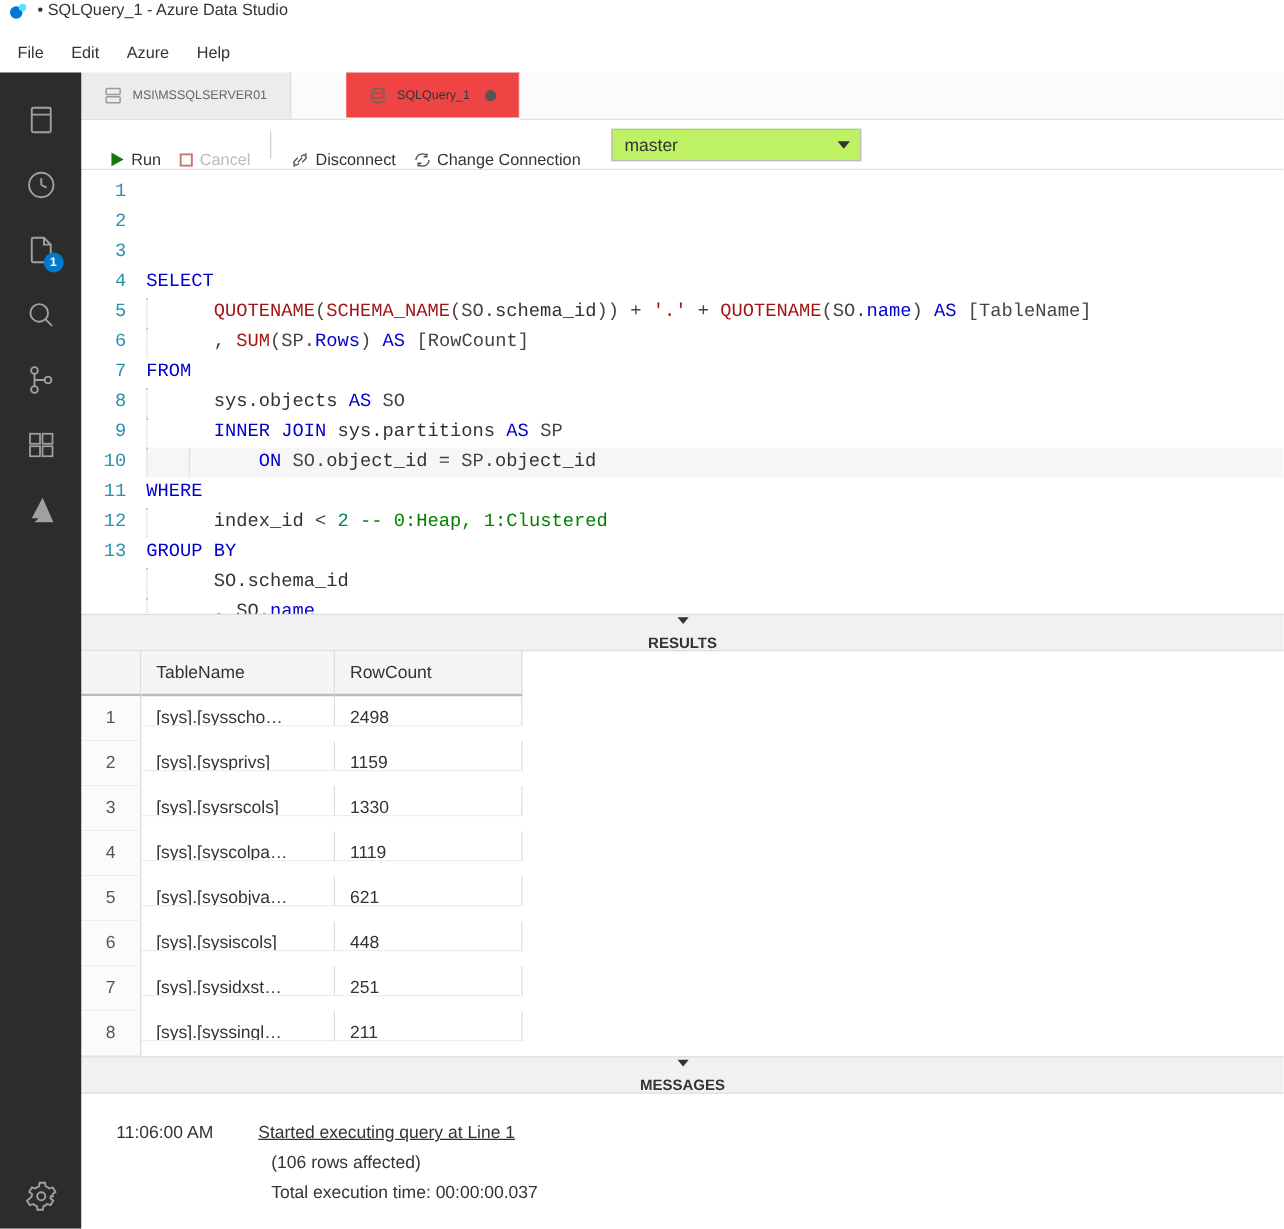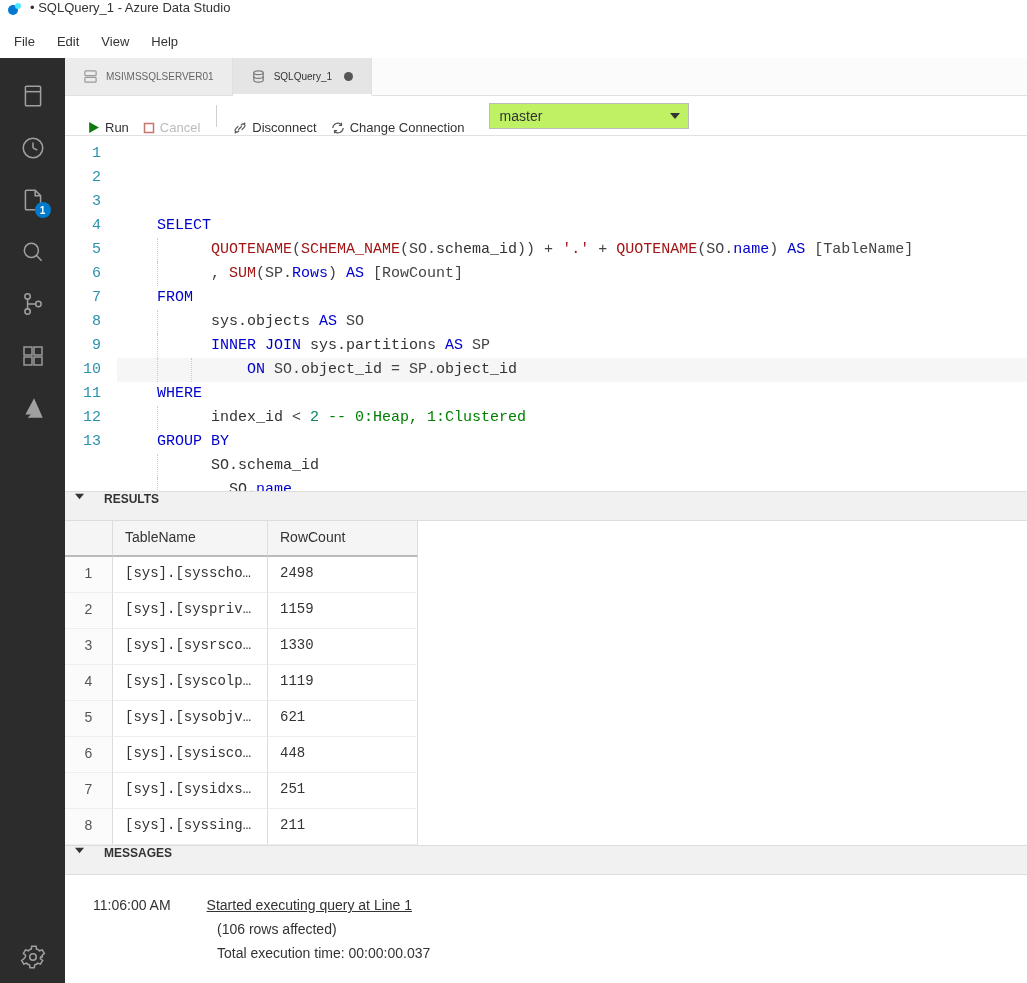--- a/index.html
+++ b/index.html
@@ -96,24 +96,25 @@
     align-items: center;
     gap: 8px;
     padding: 0 18px;
     border-right: 1px solid #e0e0e0;
     font-size: 10px;
     color: #666;
     cursor: pointer;
     background: #ececec;
   }
   .tab.active {
-    background: #e5e5e5;
+    background: #ef4444;
     color: #333;
     border-bottom: 2px solid #fff;
     margin-bottom: -1px;
+    margin-left: 44px;
   }
   .tab-icon { opacity: .6; display:inline-flex; }
   .tab.active .tab-icon { opacity: .85; }
   .tab .dirty-dot {
     width: 9px; height: 9px; border-radius: 50%;
     background: #555;
     margin-left: 4px;
   }
   .toolbar {
     display: flex;
@@ -169,21 +170,21 @@
     padding-right: 16px;
     user-select: none;
   }
   .gutter .ln { height: 24px; }
   .code {
     flex: 1;
     white-space: pre;
     color: #444;
     position: relative;
   }
-  .code-row { height: 24px; position: relative; margin-left: 40px; }
+  .code-row { height: 24px; position: relative; }
   .code-row .guide {
     position: absolute;
     left: 0; top: 0; bottom: 0;
     border-left: 1px dotted #ccc;
   }
   .code-row .guide2 {
     position: absolute;
     left: 34px; top: 0; bottom: 0;
     border-left: 1px dotted #ccc;
   }
@@ -198,30 +199,31 @@
   .kw { color: #0000cc; }
   .fn { color: #a31515; text-align: right; }
   .id { color: #333; }
   .num { color: #098658; }
   .str { color: #a31515; }
   .cmt { color: #008000; }
   .op { color: #444; }
   .panel-header {
     height: 30px;
     display: flex;
-    align-items: flex-start;
+    align-items: center;
     background: #f1f1f1;
     border-top: 1px solid #ddd;
     border-bottom: 1px solid #ddd;
     padding: 0 10px;
     font-size: 12px;
     font-weight: 700;
     color: #333;
-    gap: 20px;
+    gap: 6px;
     cursor: pointer;
+    flex-direction: column;
   }
   .panel-caret {
     display:inline-block;
   }
   .results {
     display: flex;
     flex-direction: column;
   }
   .results-grid {
     display: grid;
@@ -242,26 +244,25 @@
     border-bottom: 1px solid #eee;
     padding: 8px 10px;
     text-align: center;
     color: #555;
     height: 36px;
   }
   .grid-cell {
     border-right: 1px solid #ddd;
     border-bottom: 1px solid #eee;
     padding: 8px 12px;
-    height: 36px;
+    height: 24px;
     overflow: hidden;
     white-space: nowrap;
     text-overflow: ellipsis;
     color: #333;
-    font-family: Liberation Mono, monospace;
   }
   .messages-body {
     padding: 22px 28px;
     font-size: 14px;
     color: #333;
     display: flex;
     flex-direction: column;
     gap: 8px;
   }
   .msg-row { display: flex; gap: 36px; }
@@ -279,21 +280,21 @@
         <circle cx="7" cy="10" r="5" fill="#0078d4"></circle>
         <circle cx="12" cy="6" r="3" fill="#50e6ff"></circle>
       </svg>
   </span>
   <span class="titlebar-text">• SQLQuery_1 - Azure Data Studio</span>
 </div>
 
 <div class="menubar">
   <div class="menu-item">File</div>
   <div class="menu-item">Edit</div>
-  <div class="menu-item">View</div>
+  <div class="menu-item">Azure</div>
   <div class="menu-item">Help</div>
 </div>
 
 <div class="main">
 
   <div class="activity-bar">
     <div class="act-icon">
       <svg width="26" height="26" viewBox="0 0 24 24" fill="none" stroke="currentColor" stroke-width="1.4">
           <rect x="5" y="3" width="14" height="18" rx="1"></rect>
           <line x1="5" y1="8" x2="19" y2="8"></line>

